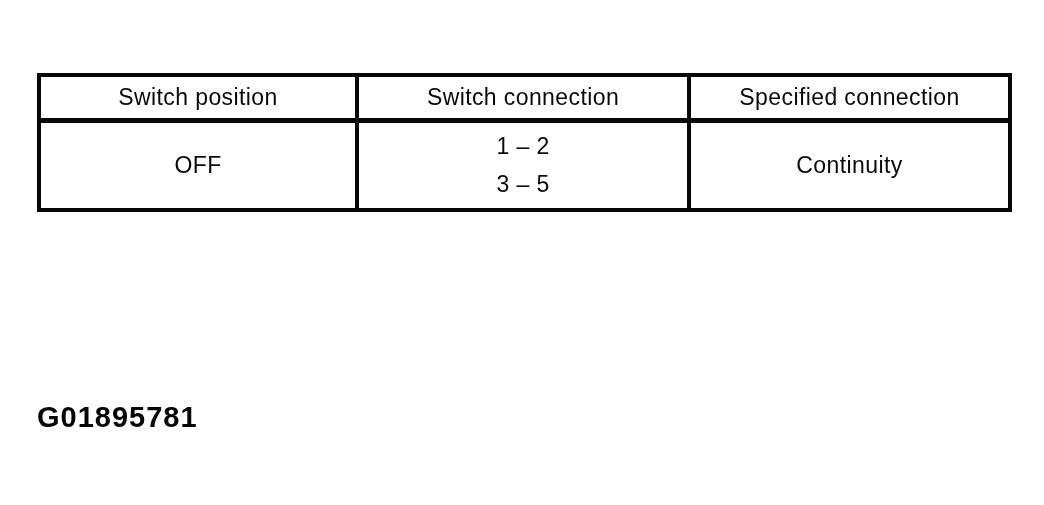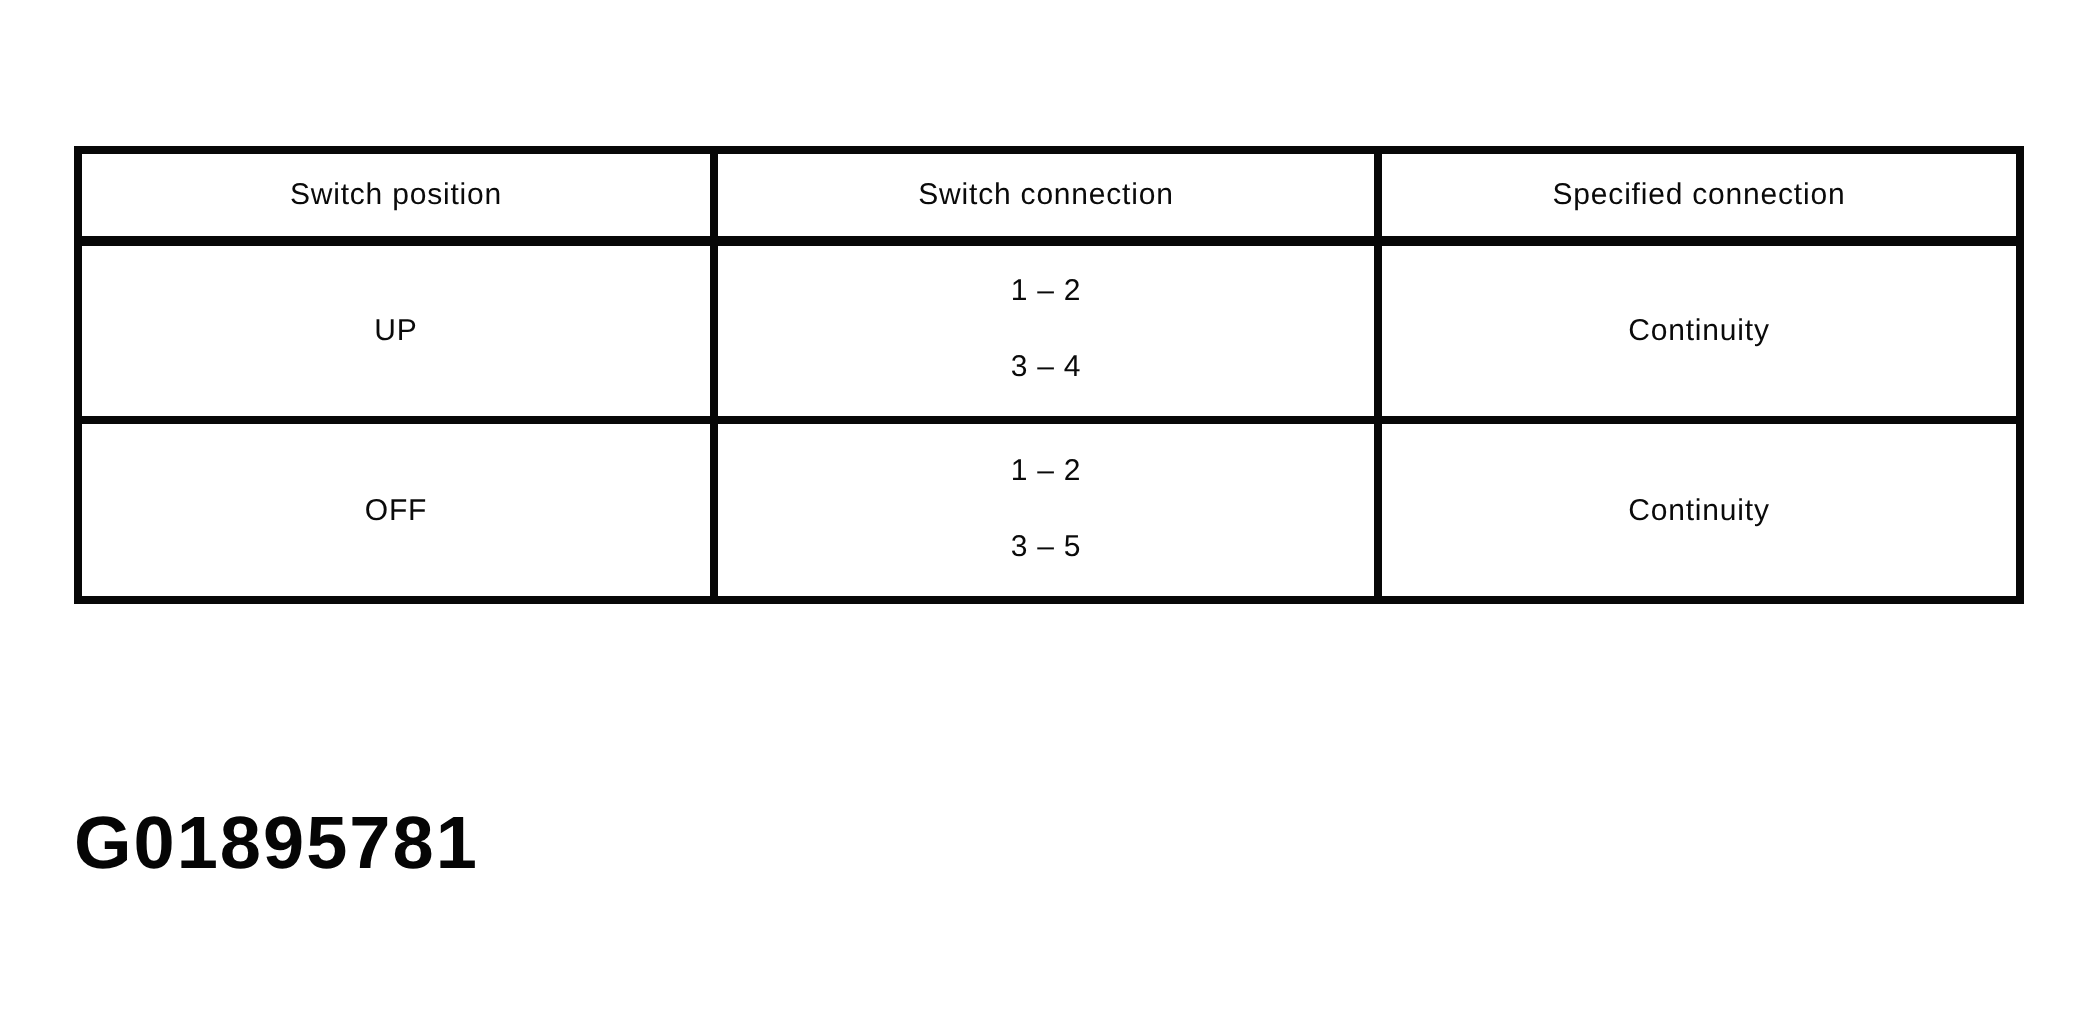--- a/index.html
+++ b/index.html
@@ -30,39 +30,39 @@
   }
   table.spec-table col.c1 { width: 318px; }
   table.spec-table col.c2 { width: 332px; }
   table.spec-table col.c3 { width: 321px; }
   table.spec-table th,
   table.spec-table td {
     border: 4px solid #070707;
     text-align: center;
     vertical-align: middle;
     padding: 0;
-    font-size: 15px;
+    font-size: 23px;
     font-weight: 400;
     letter-spacing: 0.4px;
     color: #0a0a0a;
     background: #ffffff;
   }
   table.spec-table thead tr { height: 45px; }
   table.spec-table tbody tr { height: 90px; }
   
   table.spec-table th { border-bottom-width: 5px; }
   .conn-line {
     line-height: 38px;
     white-space: pre;
   }
   .figure-id {
     position: absolute;
     left: 37px;
     top: 401px;
-    font-size: 37px;
+    font-size: 29px;
     font-weight: 700;
     letter-spacing: 1px;
     color: #050505;
   }
 </style>
 </head>
 <body>
 
 <div class="page">
 
@@ -74,28 +74,20 @@
     </colgroup>
     <thead>
       <tr>
         <th>Switch position</th>
         <th>Switch connection</th>
         <th>Specified connection</th>
       </tr>
     </thead>
     <tbody>
       <tr>
-        <td>UP</td>
-        <td>
-          <div class="conn-line">1 – 2</div>
-          <div class="conn-line">3 – 4</div>
-        </td>
-        <td>Continuity</td>
-      </tr>
-      <tr>
         <td>OFF</td>
         <td>
           <div class="conn-line">1 – 2</div>
           <div class="conn-line">3 – 5</div>
         </td>
         <td>Continuity</td>
       </tr>
     </tbody>
   </table>
 

